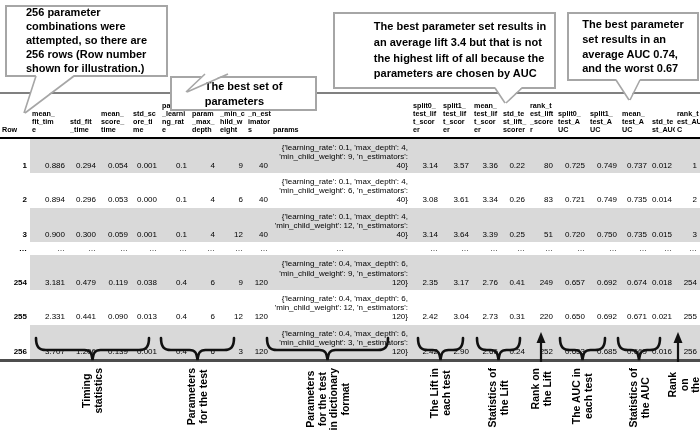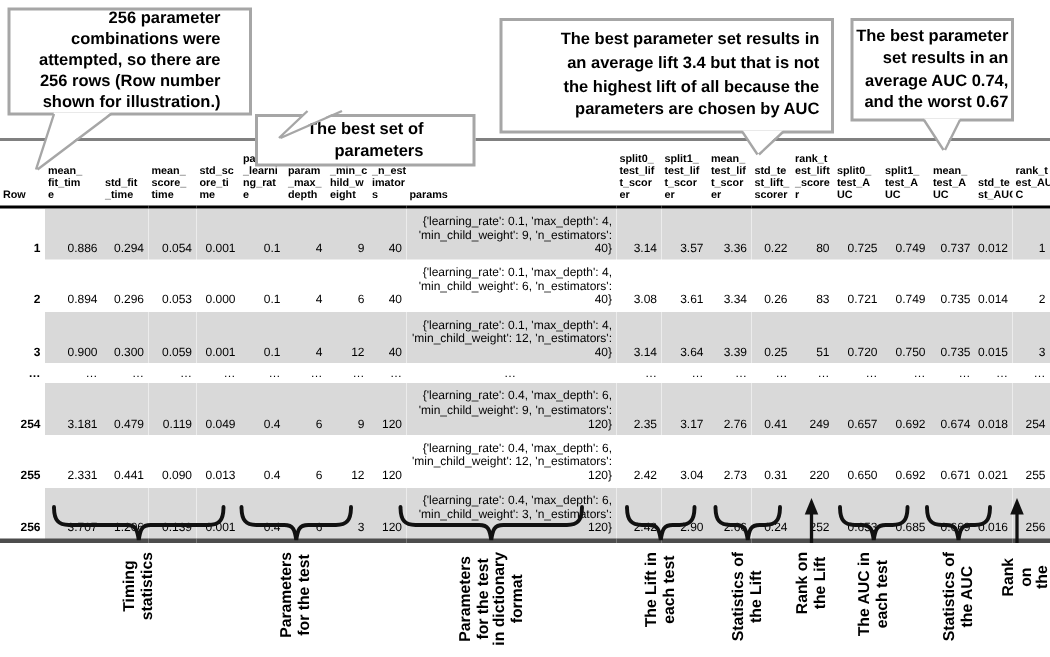--- a/index.html
+++ b/index.html
@@ -3,27 +3,27 @@
 <meta charset="utf-8">
 <style>
   html,body{margin:0;padding:0;background:#fff;}
   .stage{
     position:relative;width:700px;height:438px;background:#fff;overflow:hidden;
     font-family:"Liberation Sans",sans-serif;color:#000;
   }
   
   .callout{
     position:absolute;box-sizing:border-box;border:2px solid #a6a6a6;background:#fff;
-    display:flex;align-items:center;justify-content:center;text-align:right;
+    display:flex;align-items:center;justify-content:center;text-align:left;
     font-weight:bold;white-space:pre-line;z-index:3;
   }
   #co1{left:5px;top:5px;width:163px;height:72px;font-size:11px;line-height:1.26;}
   #co2{left:170px;top:40px;width:147px;height:35px;font-size:11px;line-height:1.3;margin-top:36px;}
   #co3{left:333px;top:12px;width:223px;height:77px;font-size:11px;line-height:1.42;padding-left:31px;}
-  #co4{left:567px;top:12px;width:109px;height:69px;font-size:11px;line-height:1.35;}
+  #co4{left:567px;top:12px;width:132px;height:69px;font-size:11px;line-height:1.35;}
   
   .rule-top{position:absolute;left:0;top:92px;width:700px;height:2px;background:#808080;z-index:1;}
   
   table.results{
     position:absolute;left:0;top:96px;width:700px;border-collapse:collapse;table-layout:fixed;z-index:2;
   }
   table.results th{
     font-size:7.2px;font-weight:bold;text-align:left;vertical-align:bottom;
     white-space:pre-line;line-height:1.13;padding:6px 1px 2px 2px;
     border-bottom:2px solid #000000;overflow:hidden;
@@ -256,21 +256,21 @@
           <td>…</td>
           <td>…</td>
           <td>…</td>
           <td>…</td>
         </tr>
         <tr class="shaded">
           <td class="rownum">254</td>
           <td>3.181</td>
           <td>0.479</td>
           <td>0.119</td>
-          <td>0.049</td>
+          <td>0.038</td>
           <td>0.4</td>
           <td>6</td>
           <td>9</td>
           <td>120</td>
           <td class="params">{'learning_rate': 0.4, 'max_depth': 6,
 'min_child_weight': 9, 'n_estimators':
 120}</td>
           <td>2.35</td>
           <td>3.17</td>
           <td>2.76</td>

